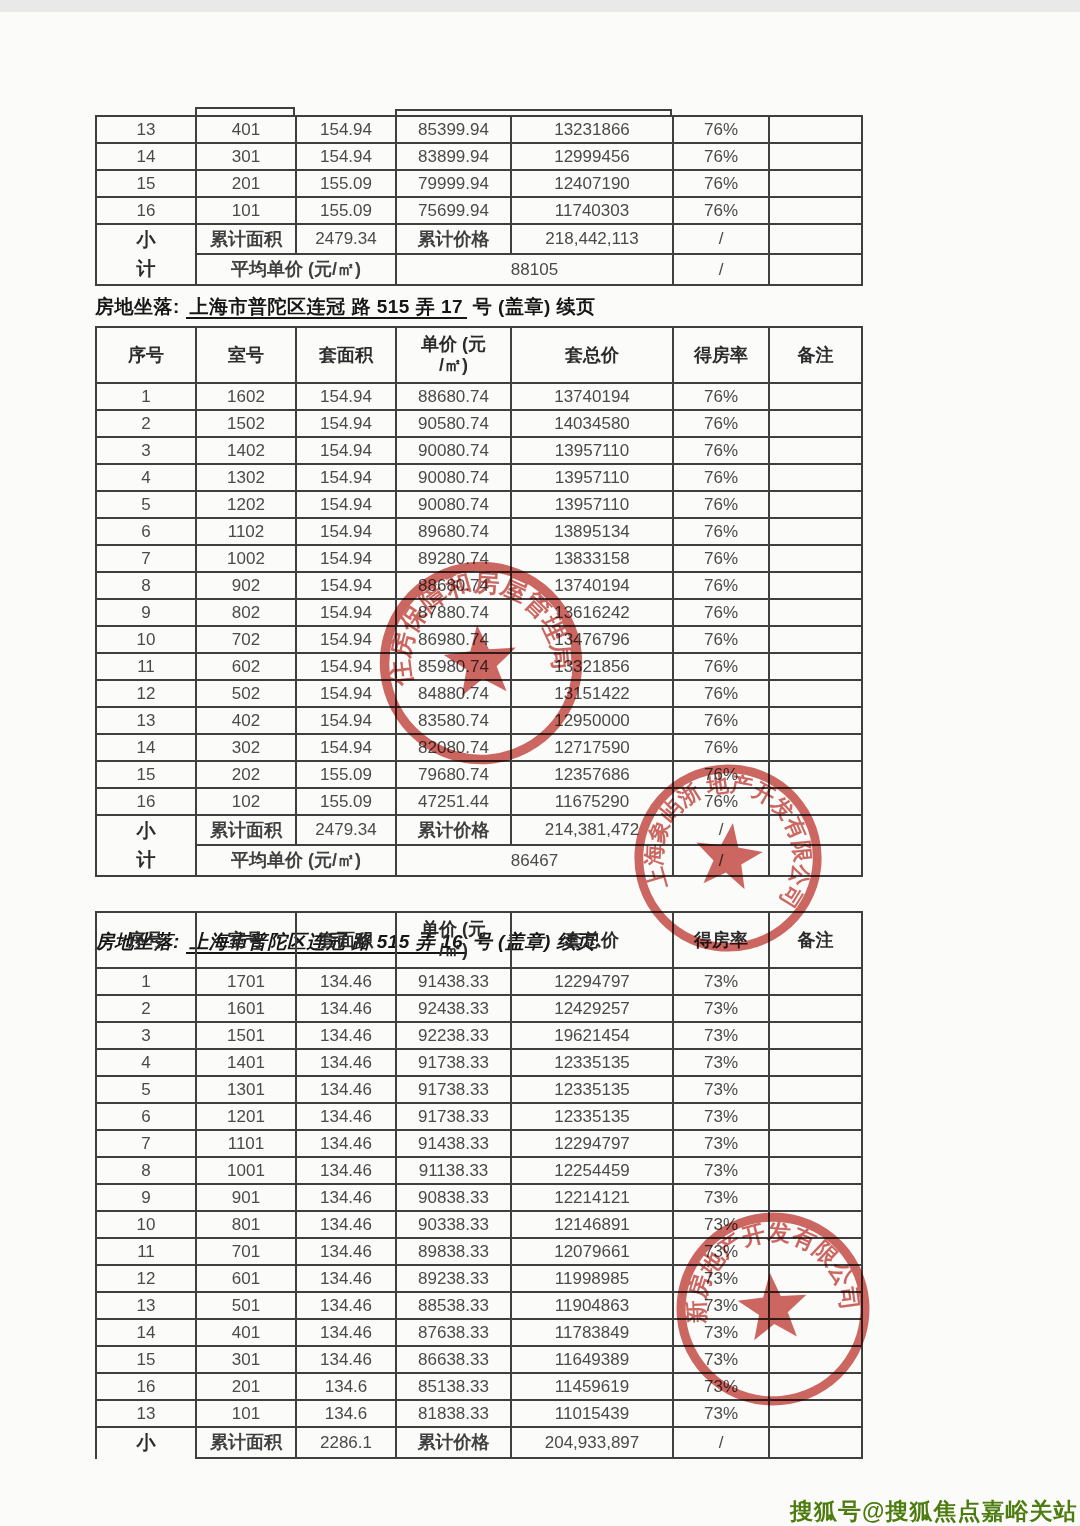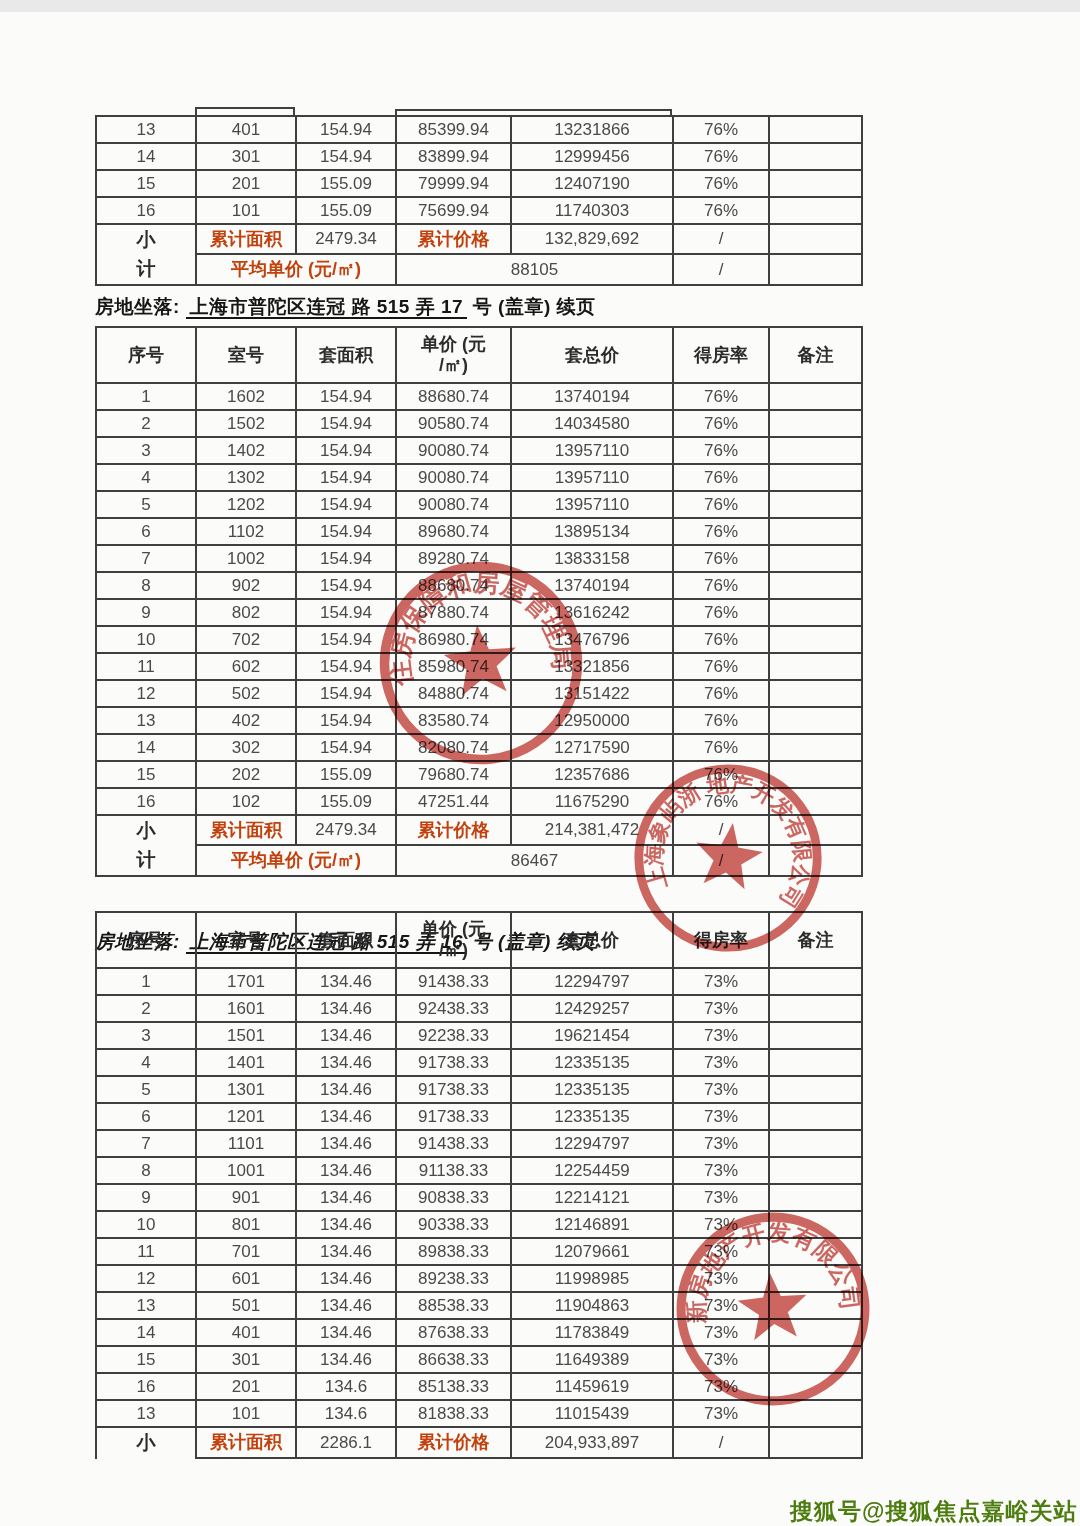--- a/index.html
+++ b/index.html
@@ -36,21 +36,21 @@
     line-height:1.15;
   }
   table.sheet thead th{
     font-size:18px;
     font-weight:700;
     color:#2c2c2c;
     height:54px;
   }
   table.sheet .lbl{
     font-weight:700;
-    color:#c2410c;
+    color:#404040;
     font-size:18px;
   }
   table.sheet .side{
     font-weight:700;
     color:#2c2c2c;
     font-size:19px;
     line-height:1.55;
   }
   table.sheet tr.open-bottom td:first-child{border-bottom:2px solid transparent;}
   
@@ -151,21 +151,21 @@
           <td></td>
         </tr>
       </tbody>
     <tbody>
       <tr>
         <td rowspan="2" class="side">小
 计</td>
         <td class="lbl">累计面积</td>
         <td>2479.34</td>
         <td class="lbl">累计价格</td>
-        <td>132,829,692</td>
+        <td>218,442,113</td>
         <td>/</td>
         <td></td>
       </tr>
       <tr>
         <td colspan="2" class="lbl">平均单价 (元/㎡)</td>
         <td colspan="2">88105</td>
         <td>/</td>
         <td></td>
       </tr>
     </tbody>

